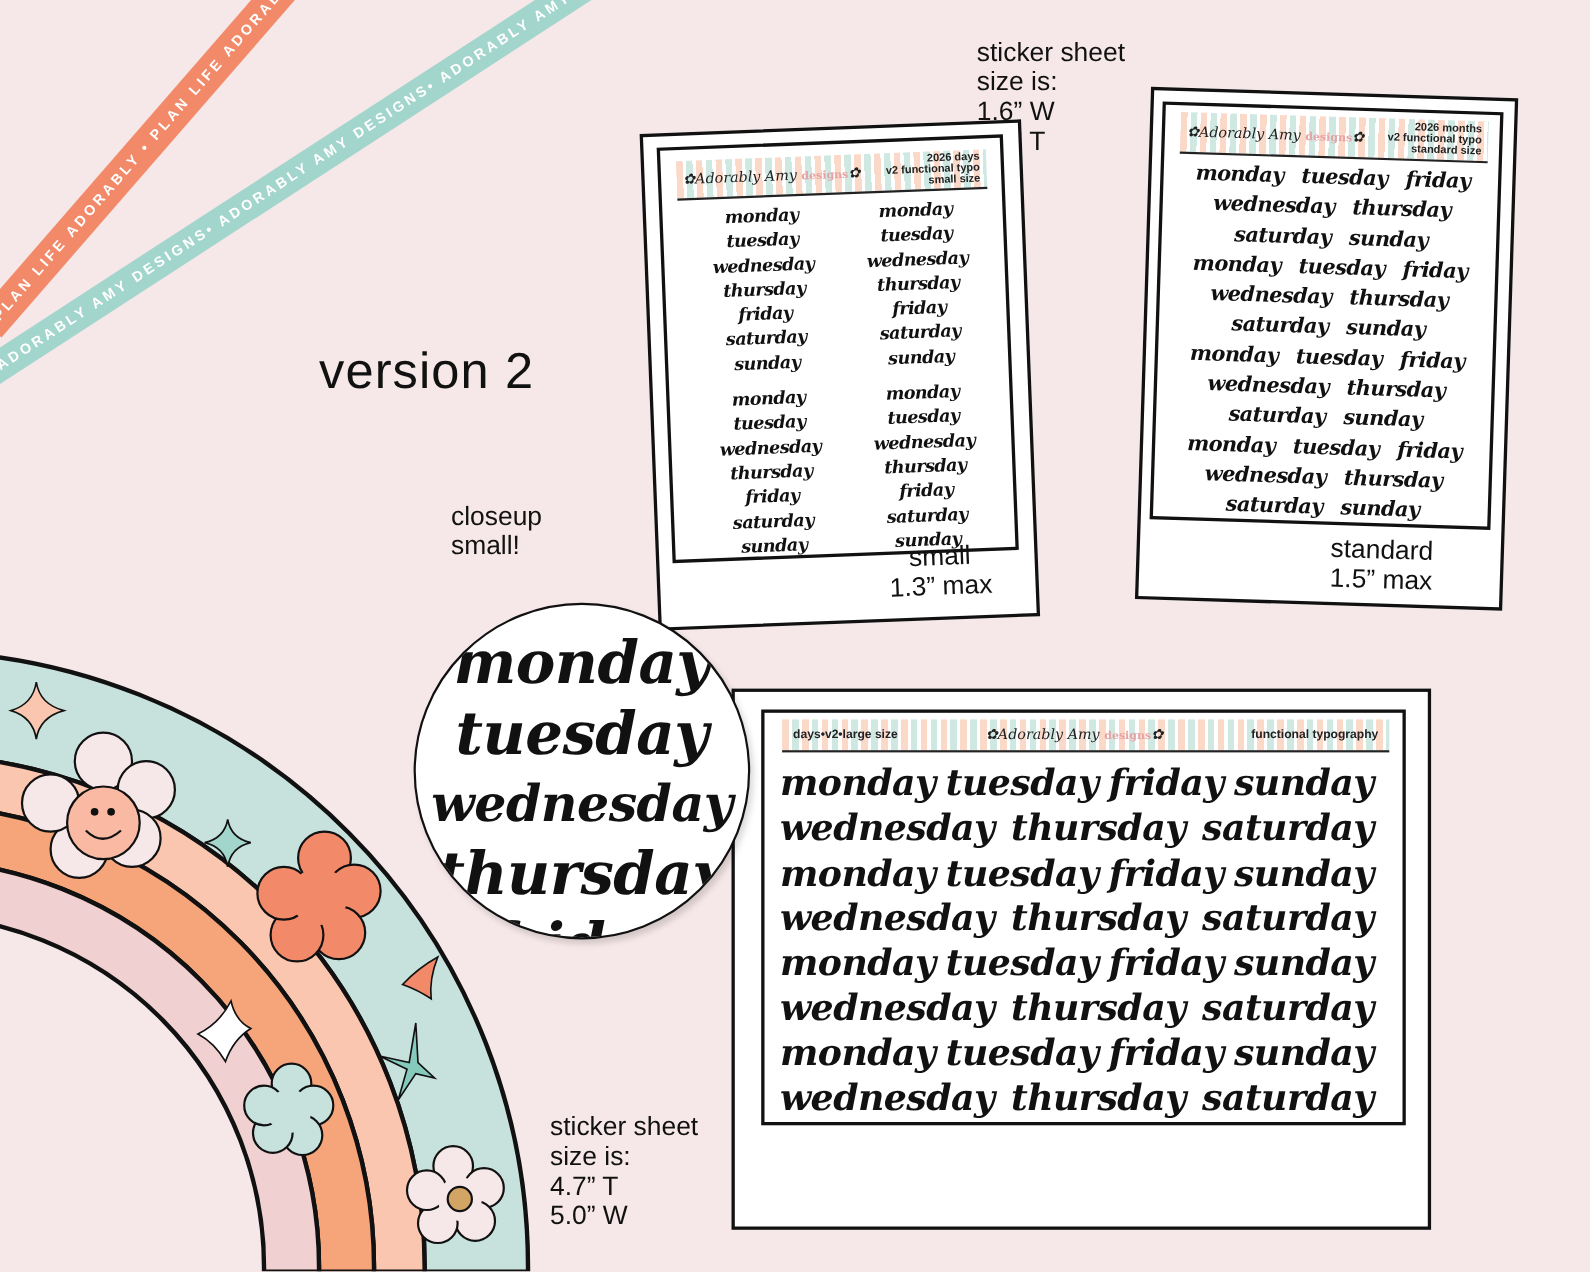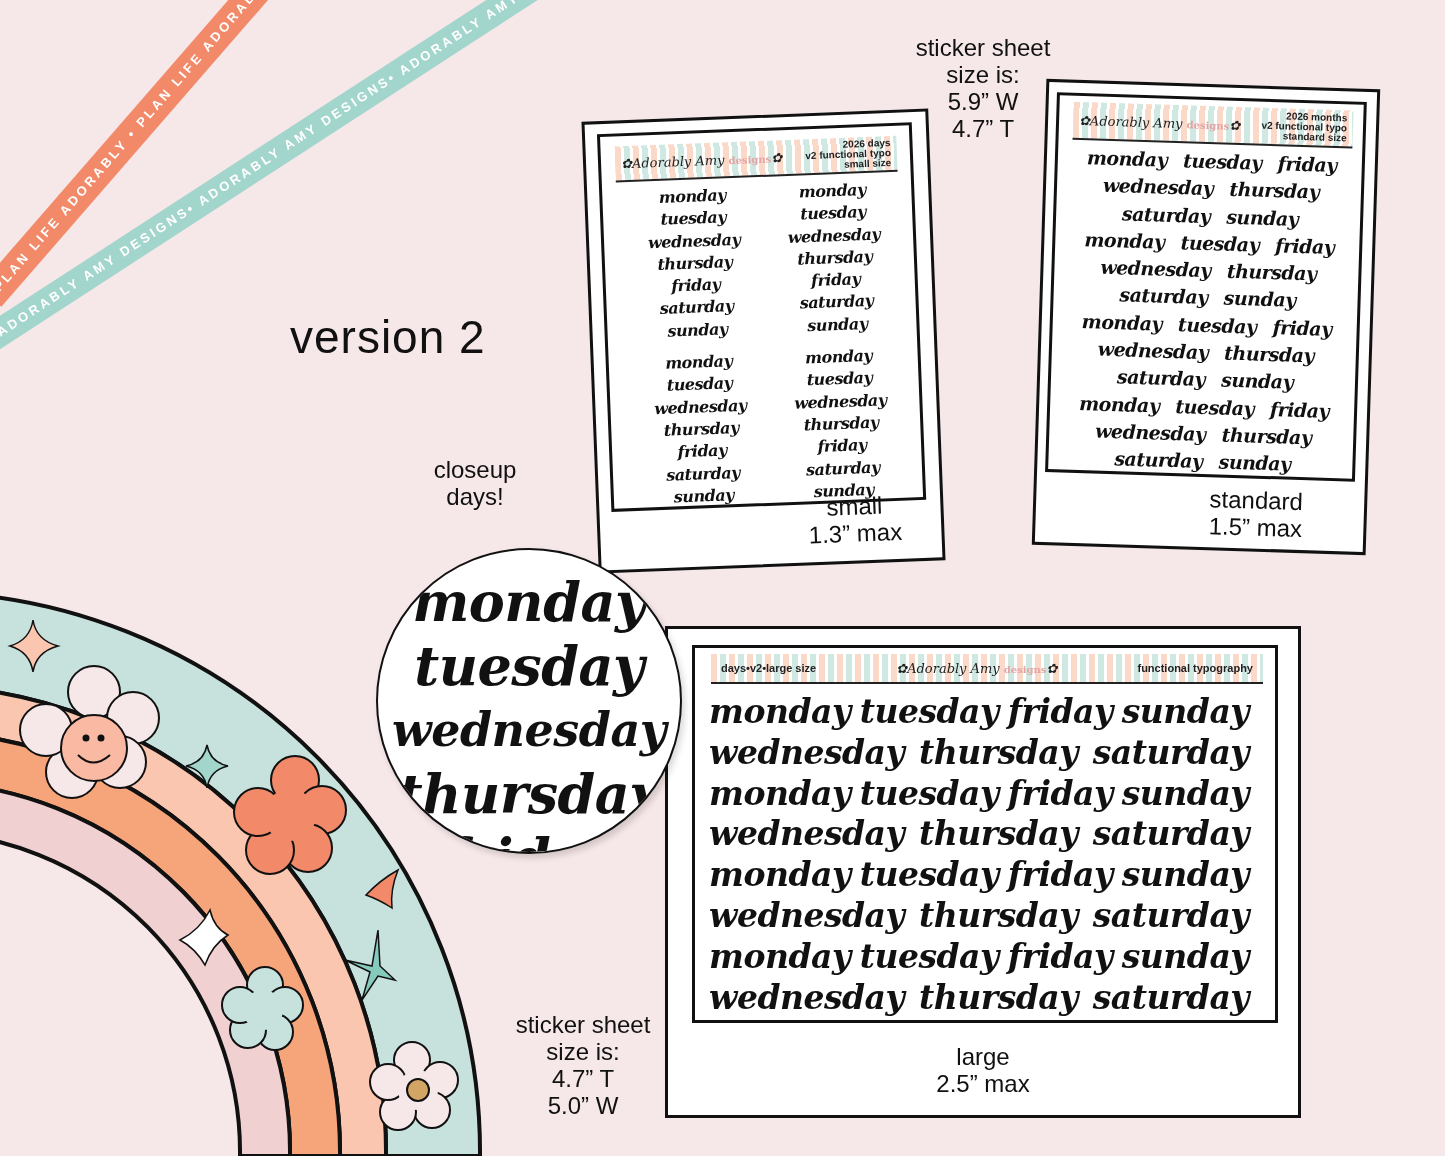--- a/index.html
+++ b/index.html
@@ -18,21 +18,21 @@
     transform-origin: 0 50%;
     color: #fff; font-size: 13px; letter-spacing: 3px;
     line-height: 30px; white-space: nowrap; overflow: hidden;
     font-weight: bold; padding-left: 10px;
   }
   .ribbon.orange { background: #f28a6a; left: -10px; top: 282px; transform: rotate(-49deg); }
   .ribbon.teal { background: #a2d5cc; left: -10px; top: 325px; transform: rotate(-33deg); height: 28px; line-height: 28px; }
 
   
   .version-title { left: 290px; top: 310px; font-size: 46px; font-weight: normal; letter-spacing: 1px; text-align: right; }
-  .center-text { text-align: center; font-size: 24px; line-height: 27px; }
+  .center-text { font-size: 24px; line-height: 27px; }
 
   
   .frame {
     position: absolute; background: #fff; border: 3px solid #111;
   }
   .inner {
     position: absolute; background: #fff; border: 3px solid #111;
   }
   .header-strip {
     position: absolute;
@@ -89,21 +89,21 @@
 <body>
 
 <div class="ribbon orange">PLAN LIFE ADORABLY • PLAN LIFE ADORABLY • PLAN LIFE ADORABLY • PLAN LIFE ADORABLY</div>
 <div class="ribbon teal">ADORABLY AMY DESIGNS• ADORABLY AMY DESIGNS• ADORABLY AMY DESIGNS• ADORABLY AMY DESIGNS</div>
 
 <div class="abs version-title">version 2</div>
 
 <div class="abs center-text" style="left:888px; top:34px; width:190px;">
   <div>sticker sheet</div>
   <div>size is:</div>
-  <div>5.9” W</div>
+  <div>1.6” W</div>
   <div>4.7” T</div>
 </div>
 
 <div class="frame" id="small-sheet">
   <div class="inner">
     <div class="header-strip">
       <span class="brand">
         <span>✿</span><span>Adorably Amy</span>
         <span class="d">designs</span><span>✿</span>
       </span>
@@ -185,21 +185,21 @@
     </div>
   </div>
   <div class="size-label" style="left:150px; top:398px; width:140px;">
     <div>standard</div>
     <div>1.5” max</div>
   </div>
 </div>
 
 <div class="abs center-text" style="left:410px; top:456px; width:130px;">
   <div>closeup</div>
-  <div>days!</div>
+  <div>small!</div>
 </div>
 
 <svg class="abs" id="rainbow" viewBox="0 580 500 576">
   <g stroke="#111" stroke-width="4">
     <path d="M -80 592 A 560 560 0 0 1 480 1156 L 386 1156 A 466 466 0 0 0 -80 686 Z" fill="#c7e1dc"></path>
     <path d="M -80 686 A 466 466 0 0 1 386 1156 L 340 1156 A 420 420 0 0 0 -80 732 Z" fill="#fbc6af"></path>
     <path d="M -80 732 A 420 420 0 0 1 340 1156 L 290 1156 A 370 370 0 0 0 -80 782 Z" fill="#f6a57a"></path>
     <path d="M -80 782 A 370 370 0 0 1 290 1156 L 240 1156 A 320 320 0 0 0 -80 832 Z" fill="#f0d0d0"></path>
   </g>
 
@@ -306,24 +306,20 @@
           <span>friday</span>
           <span>sunday</span>
         </div>
       <div class="lg-row">
           <span>wednesday</span>
           <span>thursday</span>
           <span>saturday</span>
         </div>
     </div>
   </div>
-  <div class="size-label" style="left:240px; top:414px; width:150px;">
-    <div>large</div>
-    <div>2.5” max</div>
-  </div>
 </div>
 
 <div class="abs" id="closeup">
   <div class="cu-words script">
     <div class="cu-word">monday</div>
     <div class="cu-word">tuesday</div>
     <div class="cu-word" style="font-size:46px">wednesday</div>
     <div class="cu-word">thursday</div>
     <div class="cu-word">friday</div>
   </div>

